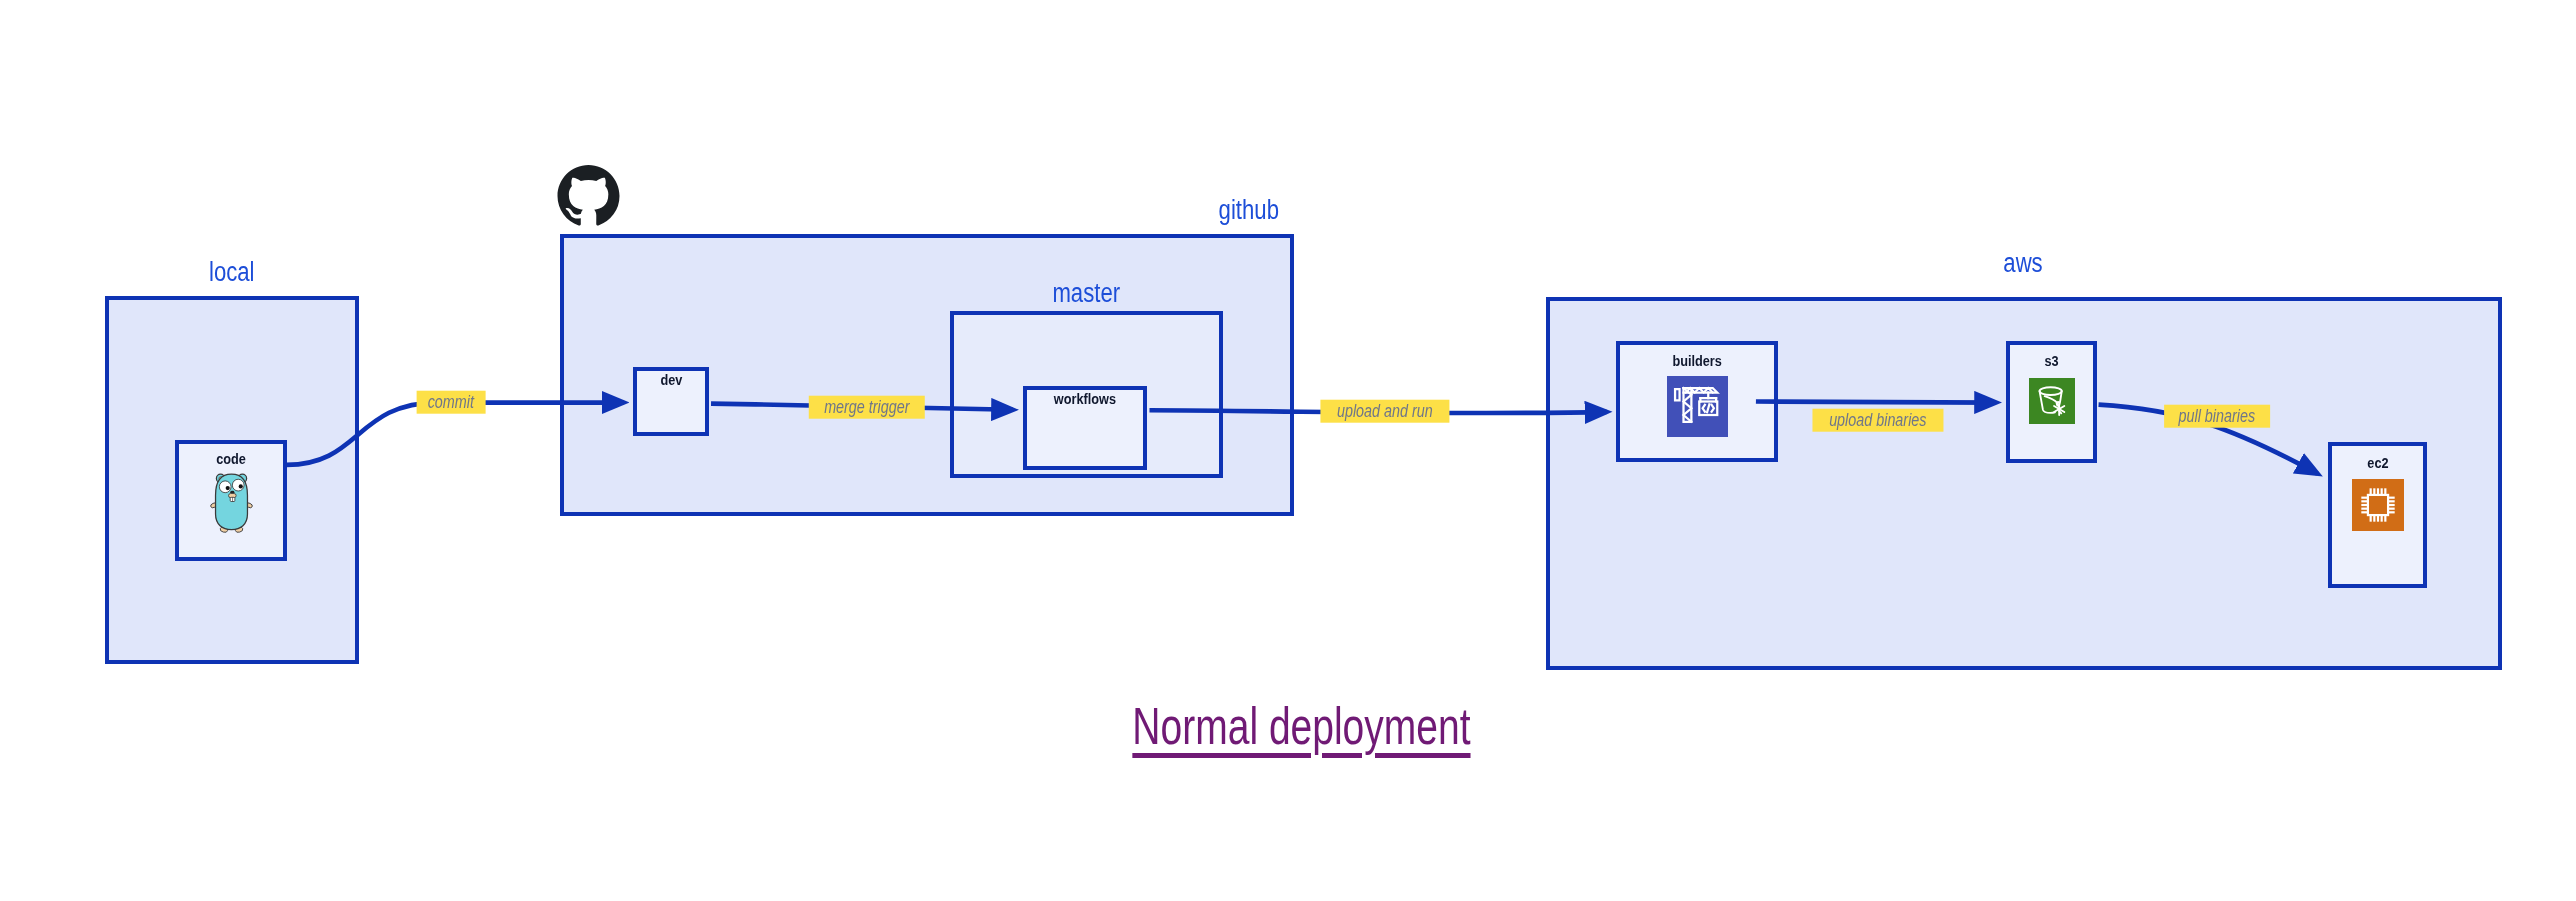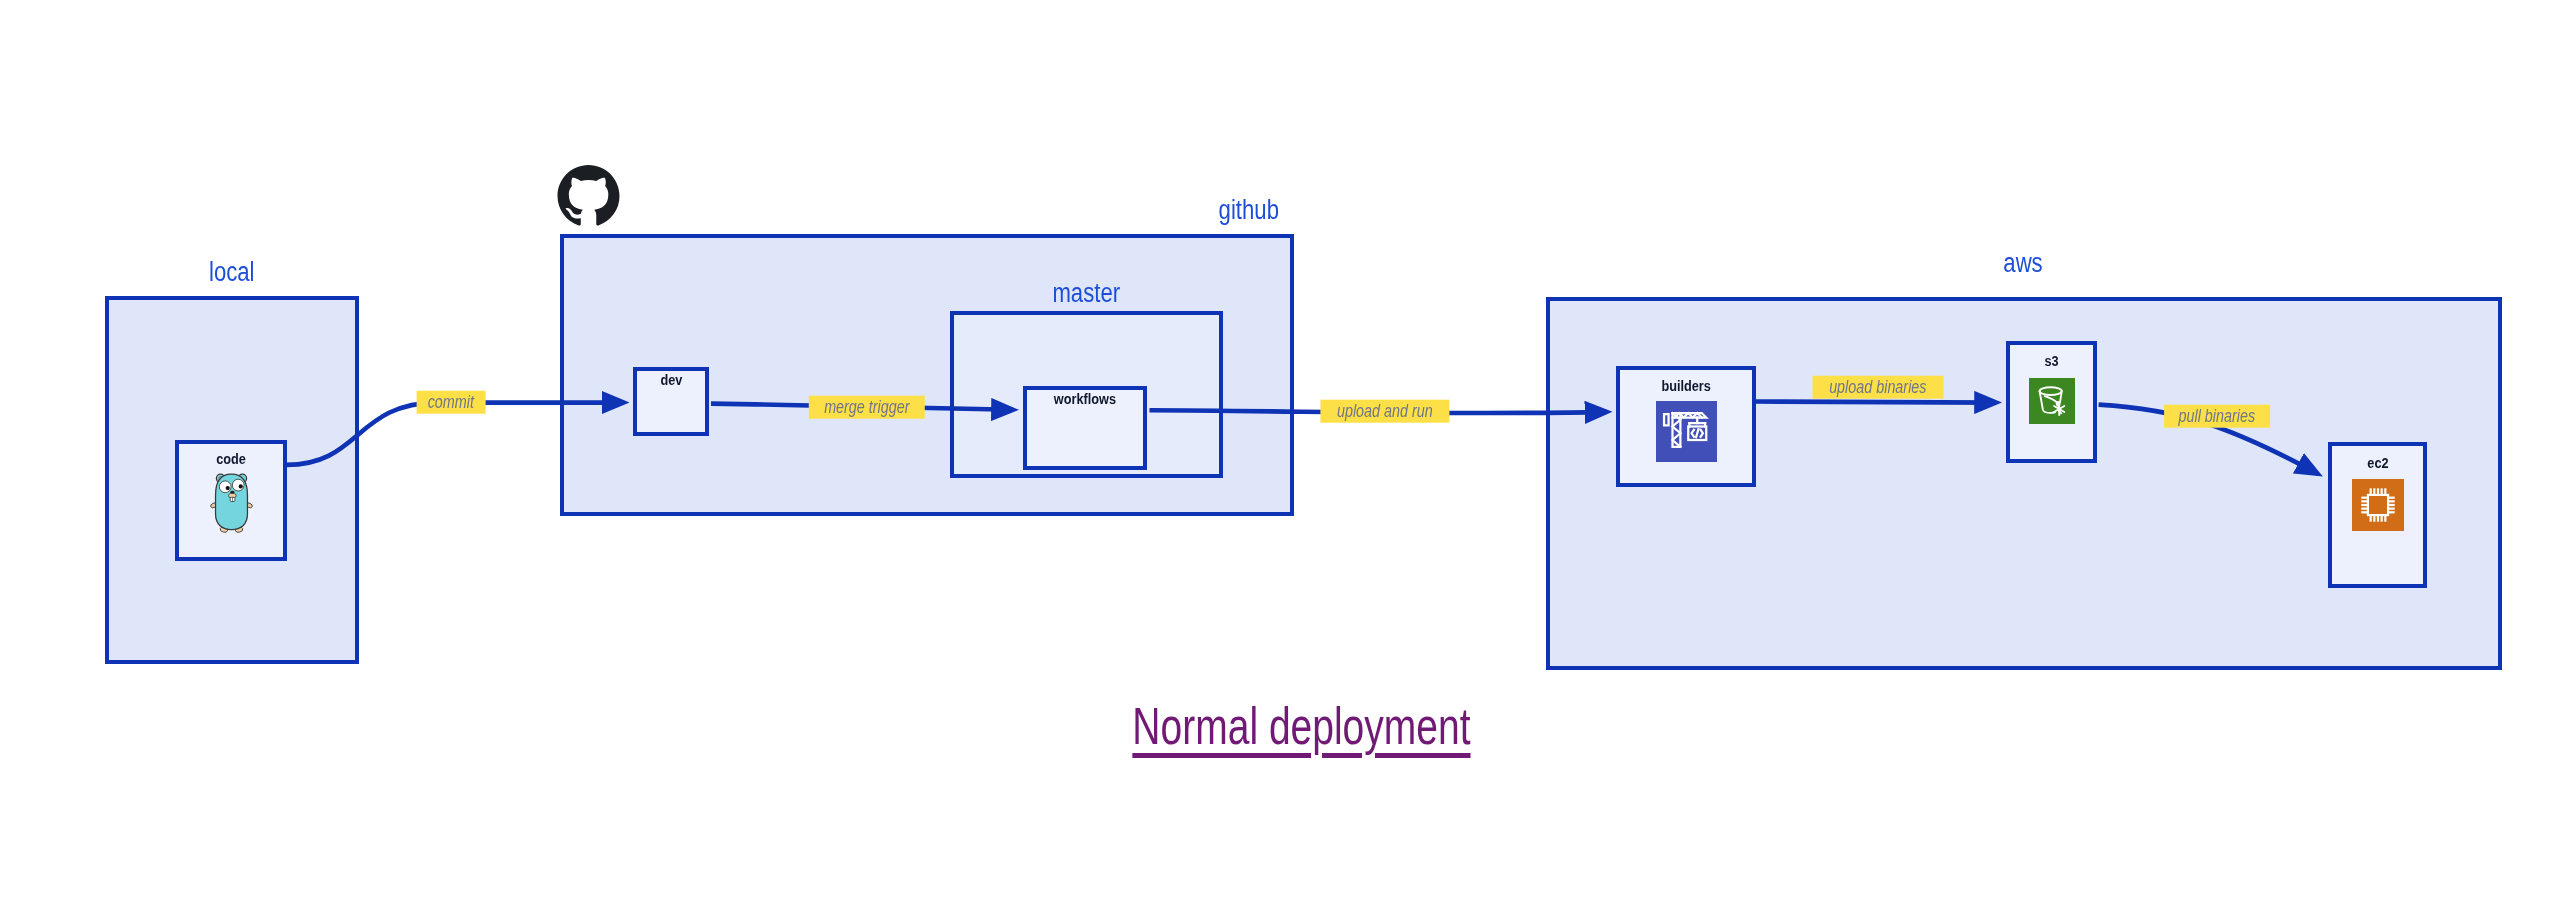--- a/index.html
+++ b/index.html
@@ -37,34 +37,34 @@
 
   
   #g-local  { left:105px;  top:296px; width:254px;  height:368px; }
   #g-github { left:560px; top:234px; width:734px; height:282px; }
   #g-master { left:950px; top:311px; width:273px;  height:167px; }
   #g-aws    { left:1546px; top:297px; width:956px; height:373px; }
 
   #n-code      { left:175px;  top:440px; width:112px; height:121px; padding-top:6.2px; }
   #n-dev       { left:633px; top:367px; width:76px; height:69px; }
   #n-workflows { left:1023px; top:386px; width:124px; height:84px; }
-  #n-builders  { left:1616px; top:341px; width:140px; height:121px; padding-top:7.2px;margin-top:25px; }
+  #n-builders  { left:1616px; top:341px; width:162px; height:121px; padding-top:7.2px; }
   #n-s3        { left:2006px; top:341px; width:91px; height:122px; padding-top:7.2px; }
   #n-ec2       { left:2328px; top:442px; width:99px; height:146px; padding-top:8px; }
 
   #l-local  { left:129px;  top:257px; }
   #l-github { left:1146px; top:195px; }
   #l-master { left:983px; top:278px; }
   #l-aws    { left:1920px; top:248px; }
   #l-title  { left:1044px; top:697px; }
 
   #el-commit   { left:451px;  top:402px; }
   #el-merge    { left:867px; top:407px; }
   #el-upload-run { left:1385px; top:411px; }
-  #el-upload-bin { left:1878px; top:387px; }
+  #el-upload-bin { left:1878px; top:420px; }
   #el-pull-bin   { left:2217px; top:416px; }
 
   #octocat { position:absolute; left:557px; top:165px; z-index:2; }
 </style>
 </head>
 <body>
 
 <div id="canvas">
 
   <div class="group" id="g-local"></div>

